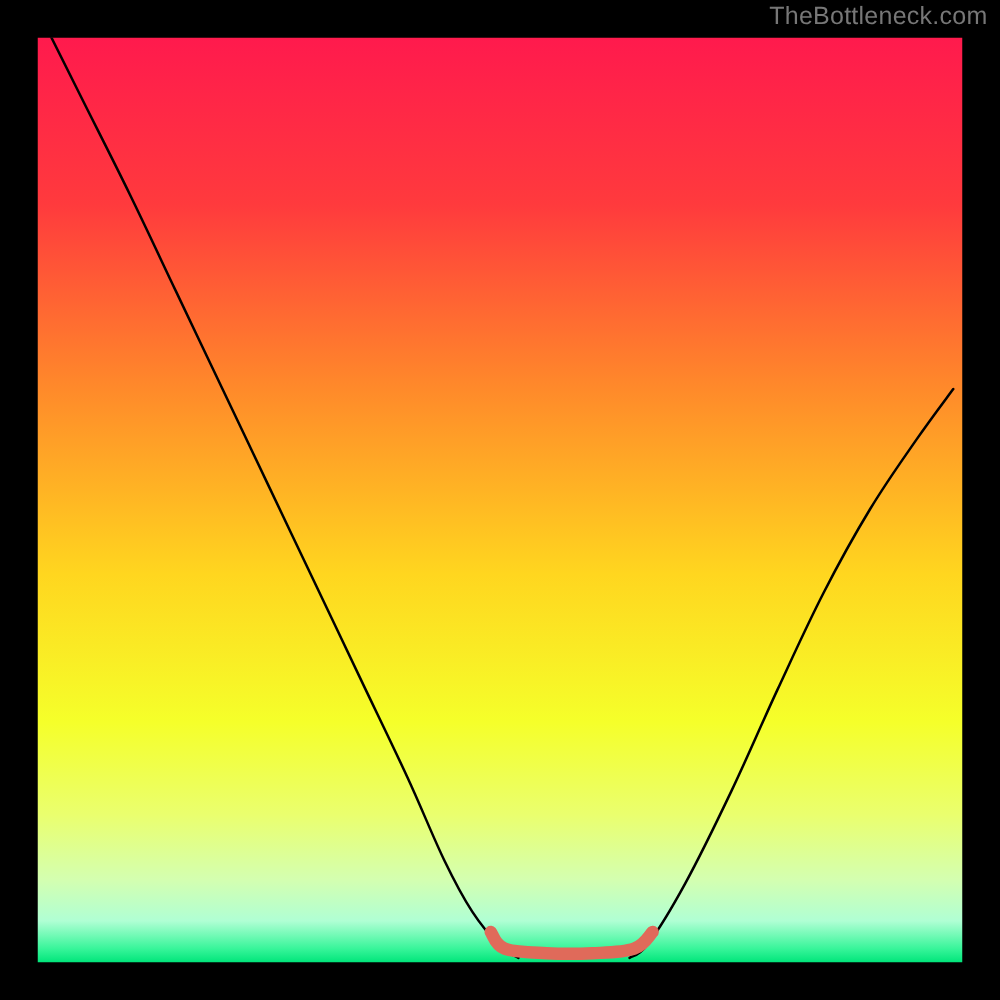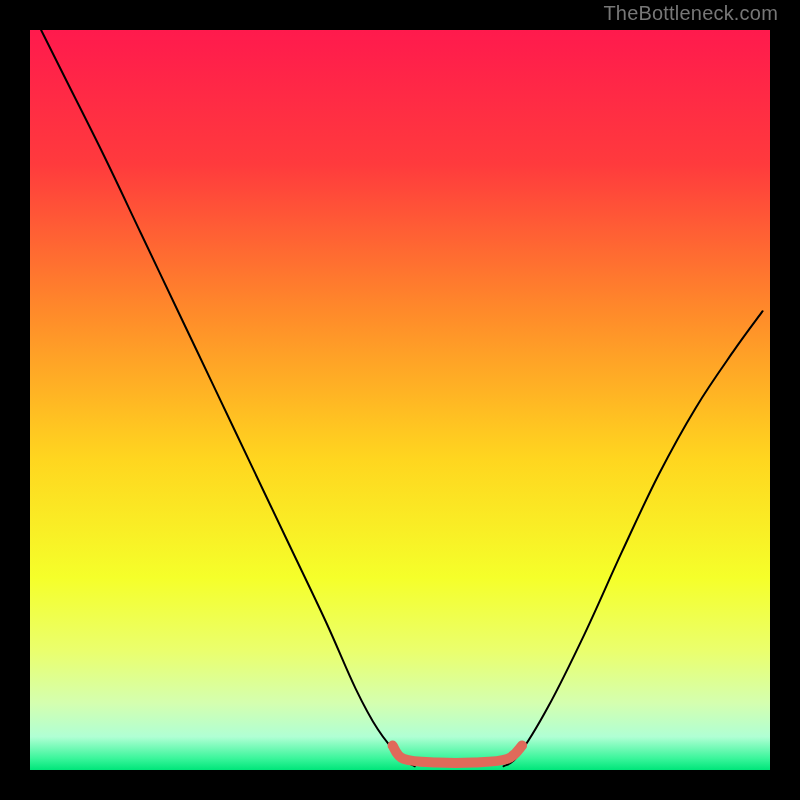--- a/index.html
+++ b/index.html
@@ -17,21 +17,21 @@
     height: 800px;
     background: #000;
   }
   .plot-area {
     position: absolute;
     background: #000;
   }
   .attribution {
     position: absolute;
     top: 2px;
-    right: 22px;
+    right: 10px;
     color: #777;
     font-size: 20px;
     font-weight: 500;
     letter-spacing: 0.2px;
   }
   svg { display: block; }
 </style>
 </head>
 <body>
 

